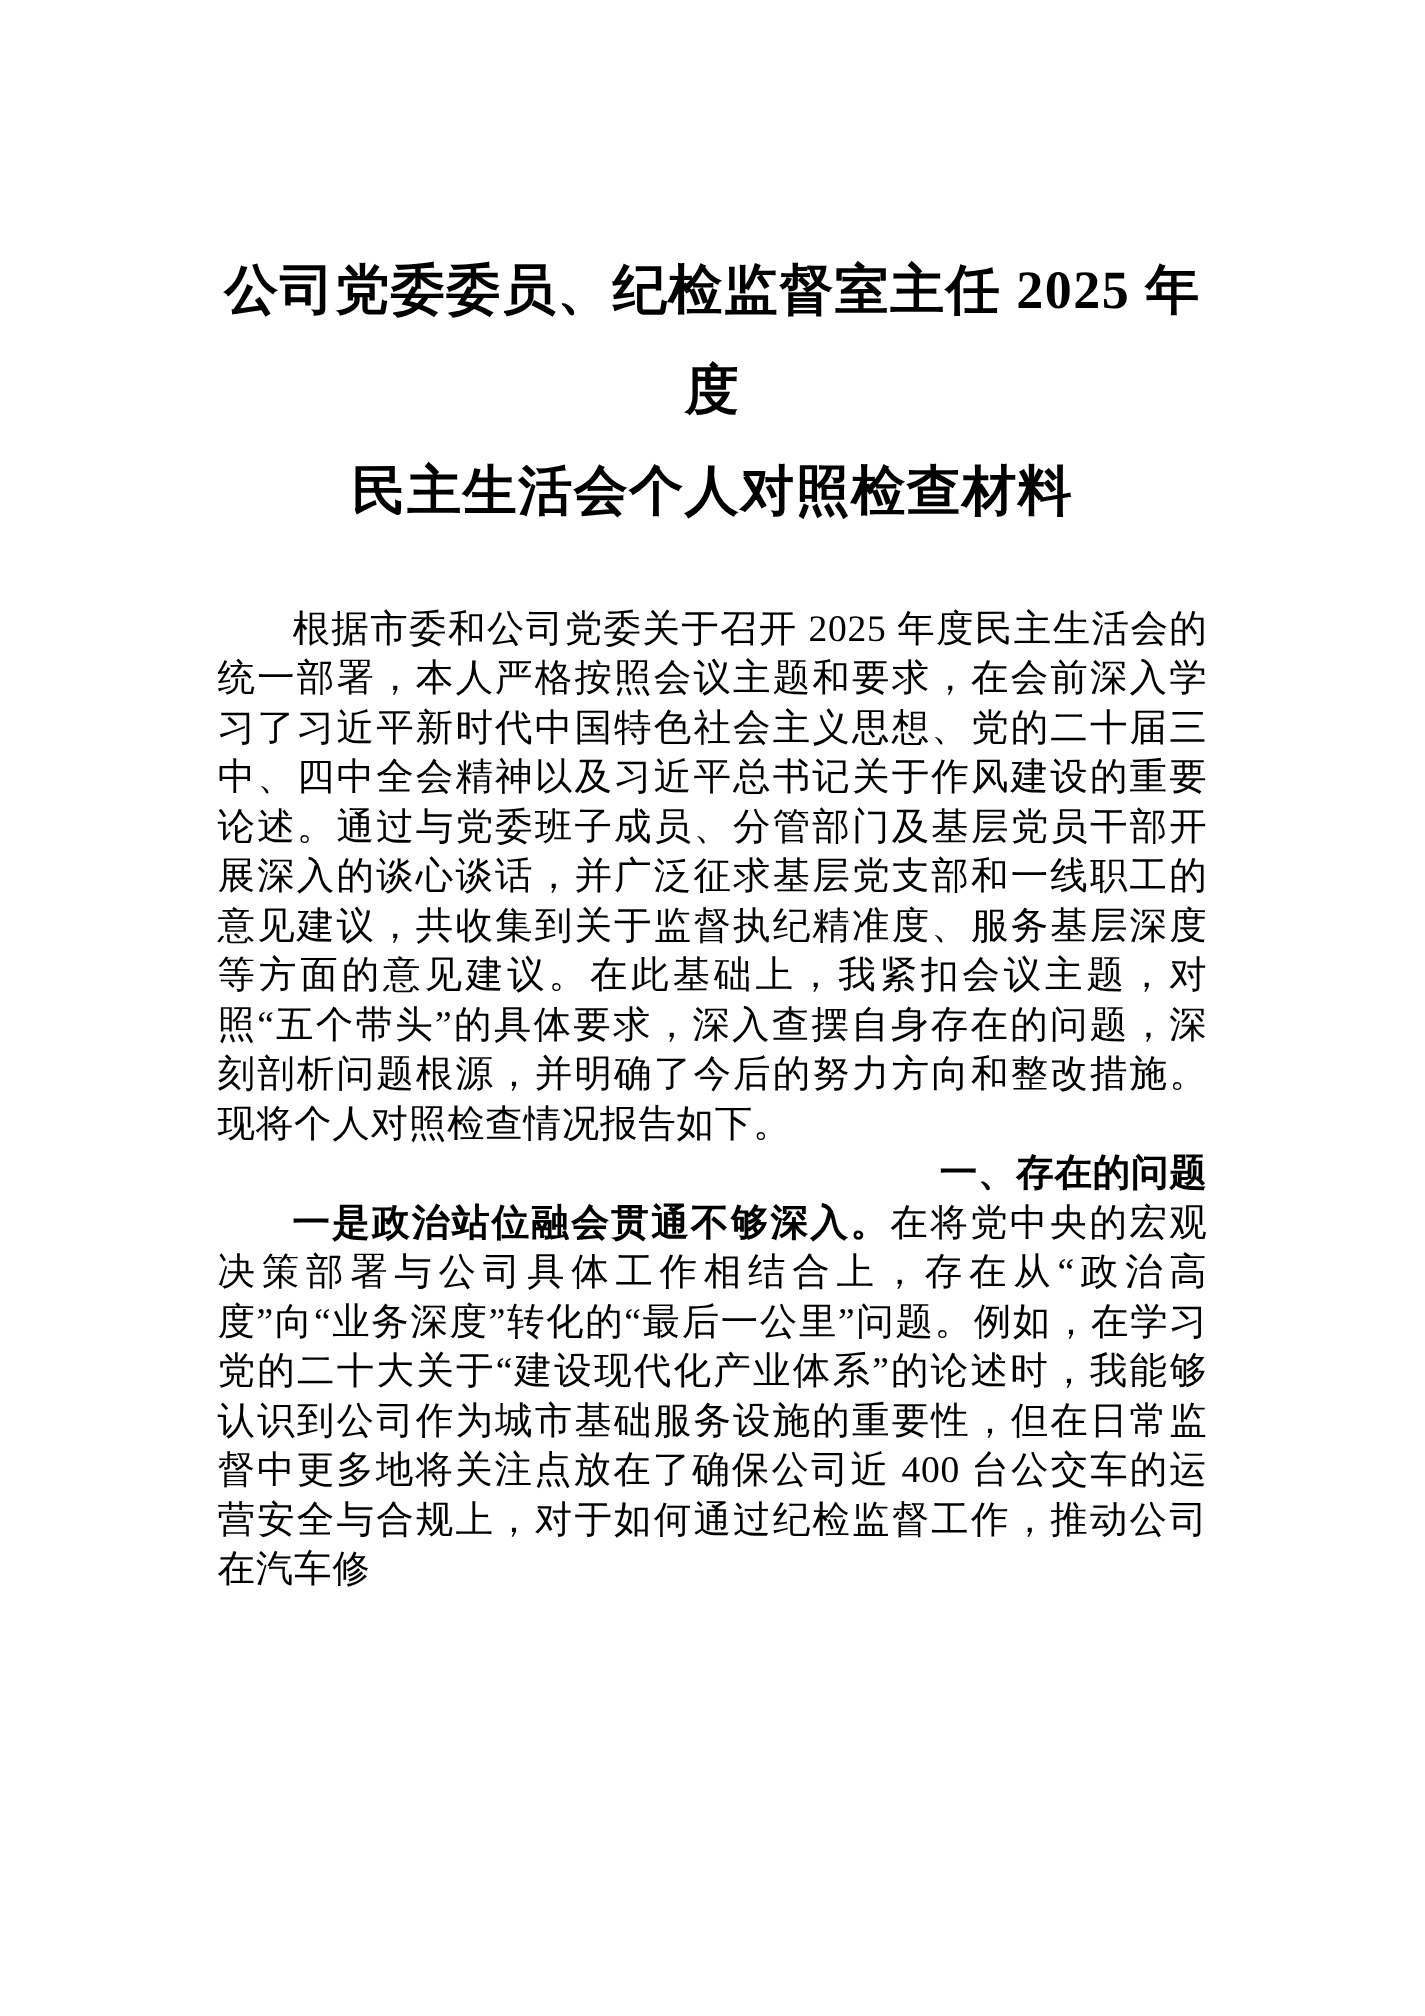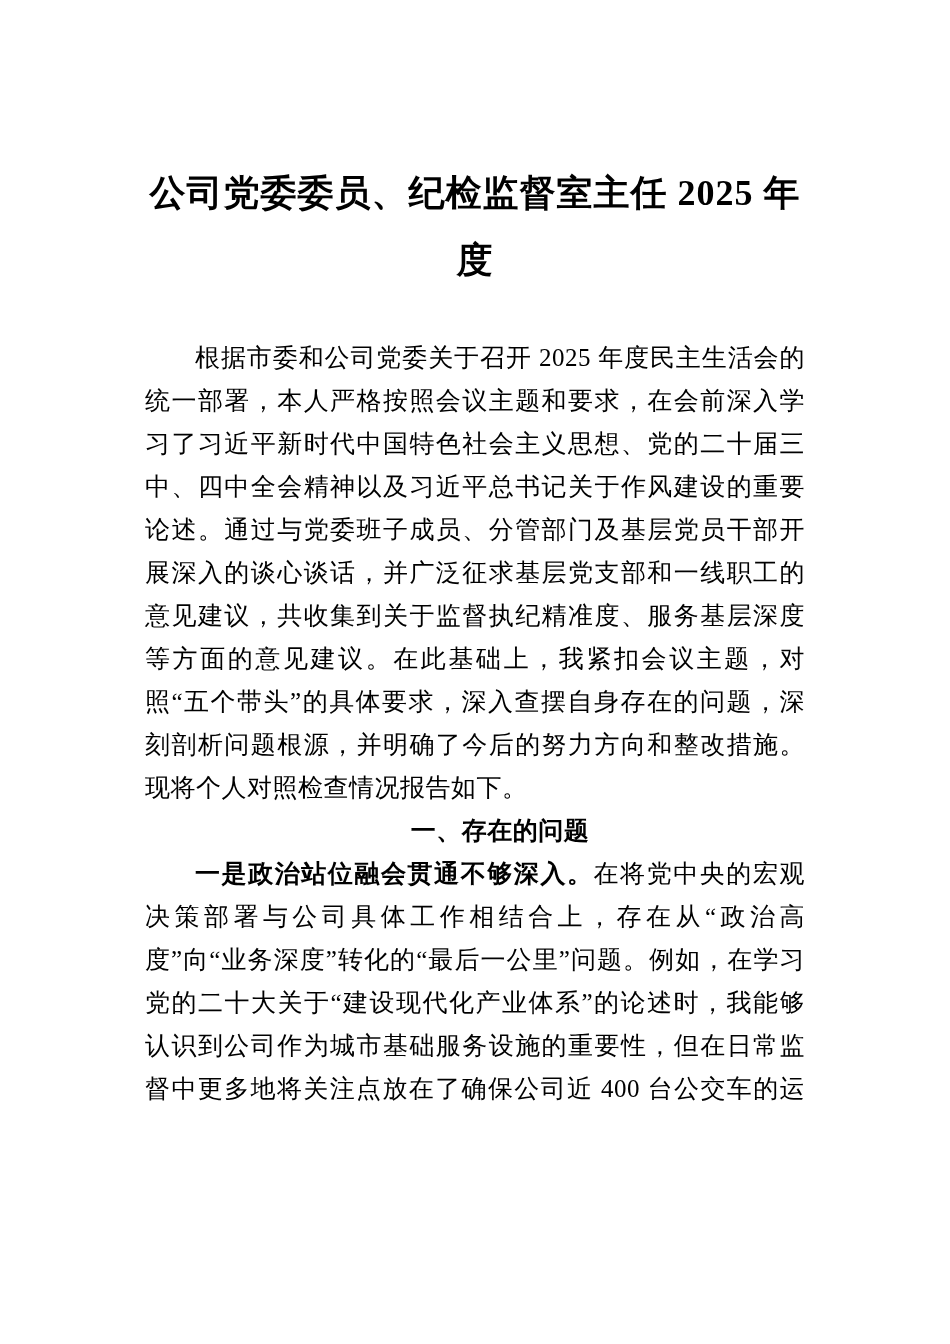--- a/index.html
+++ b/index.html
@@ -27,45 +27,46 @@
     line-height: 67px;
     letter-spacing: 1px;
     font-family: "Liberation Serif", "DejaVu Serif", serif;
   }
   .doc-title .title-line {
     display: block;
   }
   .para {
     margin: 0;
     font-size: 25px;
-    line-height: 43px;
+    line-height: 33px;
     text-align: justify;
     text-justify: inter-ideograph;
     text-indent: 2em;
     letter-spacing: 0.5px;
     word-break: break-all;
   }
   .para.heading-1,
   .para.heading-2 {
     font-weight: 700;
     font-family: "Liberation Sans", "DejaVu Sans", sans-serif;
-    text-align: center;
+    text-align: right;
   }
   .lead-bold {
     font-weight: 700;
     font-family: Liberation Serif, serif;
   }
 </style>
 </head>
 <body>
 
 <div class="page">
 
   <h1 class="doc-title">
     <span class="title-line">公司党委委员、纪检监督室主任 2025 年度</span>
+    <span class="title-line">民主生活会个人对照检查材料</span>
   </h1>
 
   <p class="para">根据市委和公司党委关于召开 2025 年度民主生活会的统一部署，本人严格按照会议主题和要求，在会前深入学习了习近平新时代中国特色社会主义思想、党的二十届三中、四中全会精神以及习近平总书记关于作风建设的重要论述。通过与党委班子成员、分管部门及基层党员干部开展深入的谈心谈话，并广泛征求基层党支部和一线职工的意见建议，共收集到关于监督执纪精准度、服务基层深度等方面的意见建议。在此基础上，我紧扣会议主题，对照“五个带头”的具体要求，深入查摆自身存在的问题，深刻剖析问题根源，并明确了今后的努力方向和整改措施。现将个人对照检查情况报告如下。</p>
 
   <p class="para heading-1">一、存在的问题</p>
 
 
   <p class="para">
     <span class="lead-bold">一是政治站位融会贯通不够深入。</span><span>在将党中央的宏观决策部署与公司具体工作相结合上，存在从“政治高度”向“业务深度”转化的“最后一公里”问题。例如，在学习党的二十大关于“建设现代化产业体系”的论述时，我能够认识到公司作为城市基础服务设施的重要性，但在日常监督中更多地将关注点放在了确保公司近 400 台公交车的运营安全与合规上，对于如何通过纪检监督工作，推动公司在汽车修</span>
   </p>

